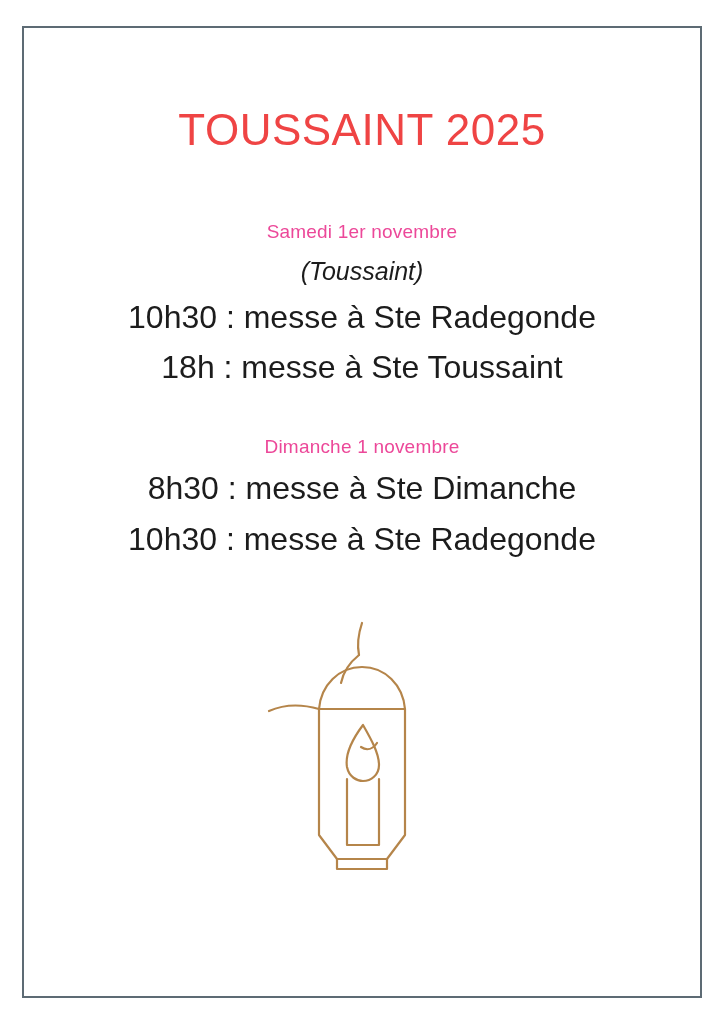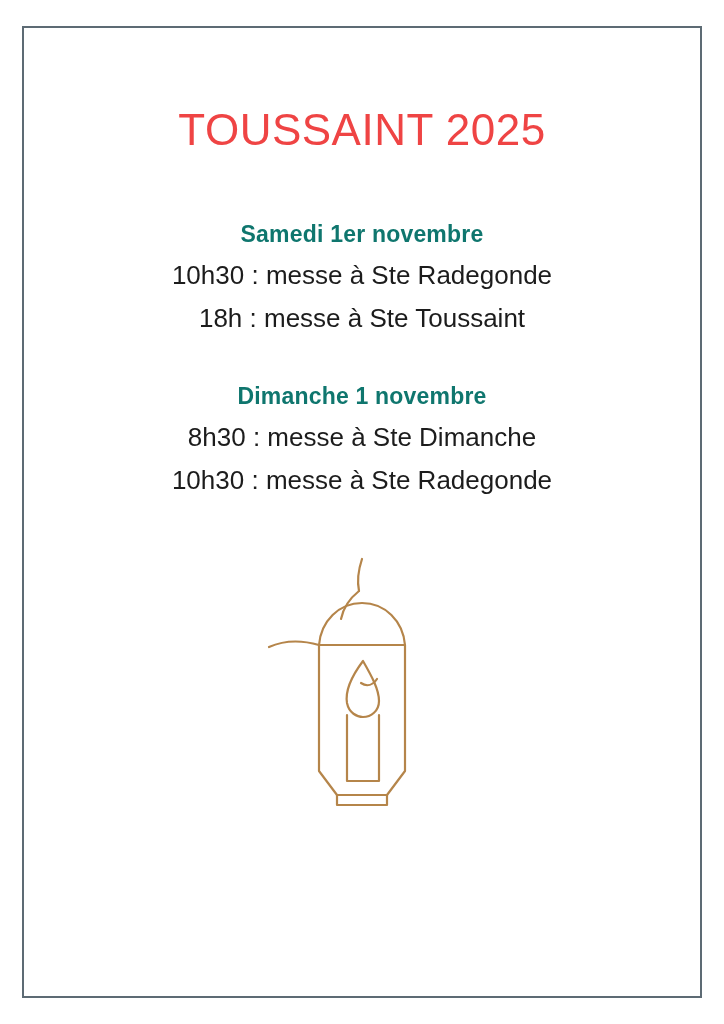--- a/index.html
+++ b/index.html
@@ -42,35 +42,35 @@
   }
 
   .block {
     width: 100%;
     text-align: center;
   }
   .block.first { margin-top: 66px; }
   .block.second { margin-top: 46px; }
 
   .day-heading {
-    font-size: 23px;
-    font-weight: bold;
-    color: #0f766e;
+    font-size: 19px;
+    font-weight: normal;
+    color: #ec4899;
     letter-spacing: 0.2px;
     line-height: 1.3;
   }
   .day-sub {
     font-size: 25px;
     font-style: italic;
     color: #1c1c1c;
     margin-top: 10px;
     line-height: 1.3;
   }
   .mass-line {
-    font-size: 26px;
+    font-size: 32px;
     color: #1c1c1c;
     margin-top: 9px;
     line-height: 1.3;
     font-weight: 400;
   }
 
   .lantern-wrap {
     margin-top: 52px;
     width: 240px;
     height: 280px;
@@ -83,20 +83,21 @@
 </head>
 <body>
 
 <div class="poster">
   <div class="inner">
 
     <div class="title">TOUSSAINT 2025</div>
 
     <div class="block first">
       <div class="day-heading">Samedi 1er novembre</div>
+      <div class="day-sub">(Toussaint)</div>
       <div class="mass-line">10h30 : messe à Ste Radegonde</div>
       <div class="mass-line">18h : messe à Ste Toussaint</div>
     </div>
 
     <div class="block second">
       <div class="day-heading">Dimanche 1 novembre</div>
       <div class="mass-line">8h30 : messe à Ste Dimanche</div>
       <div class="mass-line">10h30 : messe à Ste Radegonde</div>
     </div>
 

